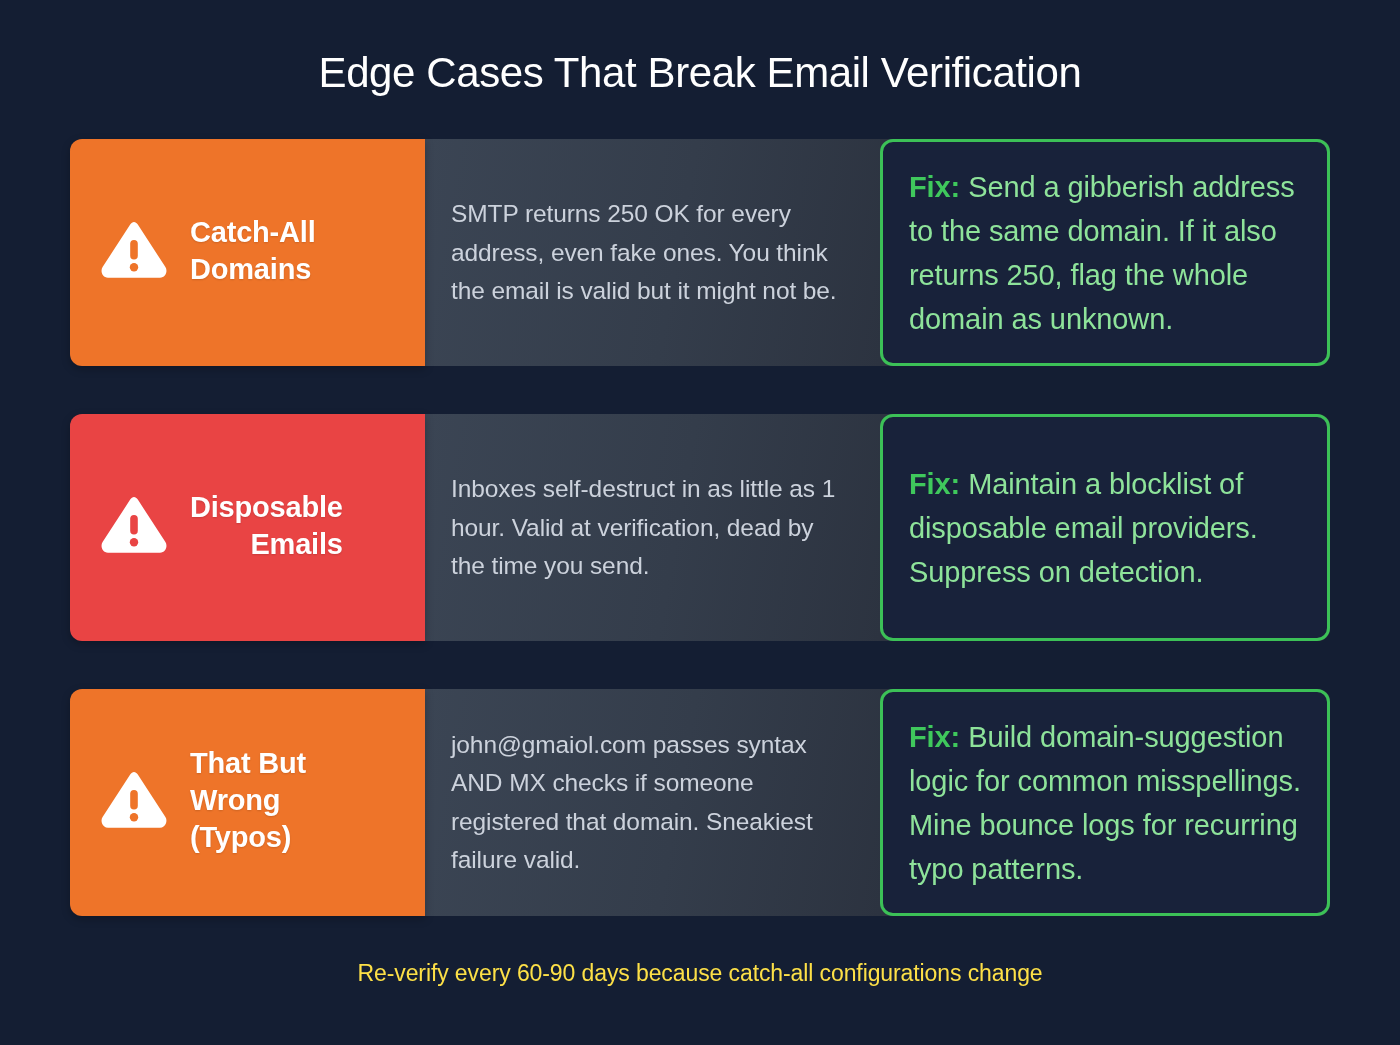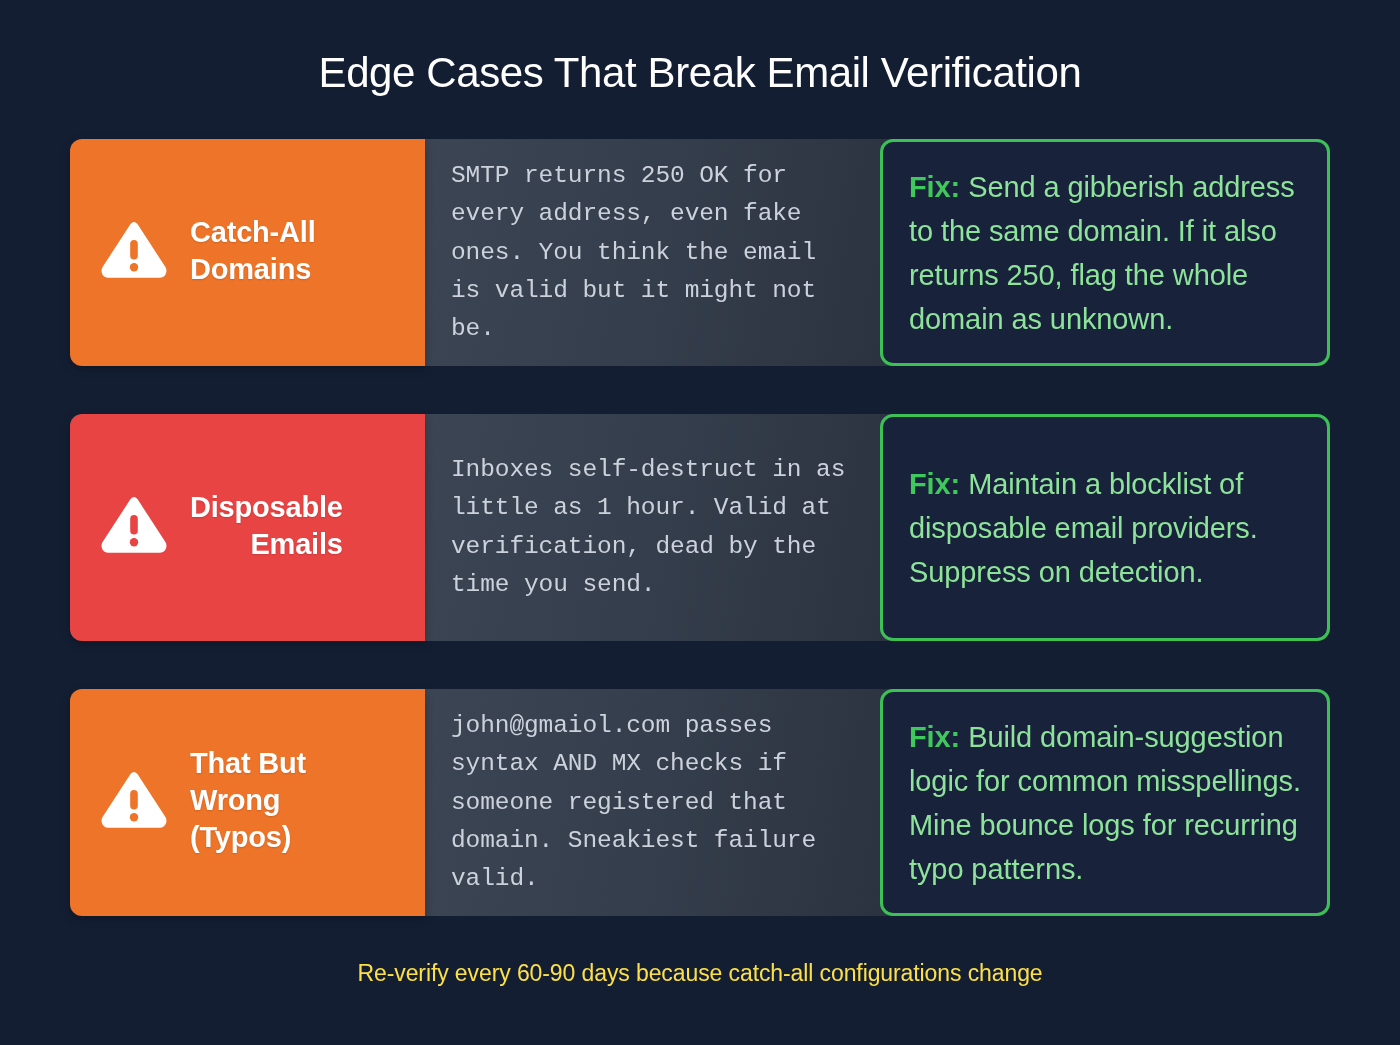--- a/index.html
+++ b/index.html
@@ -87,21 +87,20 @@
     text-shadow: 0 1px 2px rgba(0,0,0,0.14);
   }
 
   
   .card-body {
     flex: 1 1 auto;
     background: linear-gradient(100deg, #3b4554 0%, #343d4b 55%, #2c3340 100%);
     display: flex;
     align-items: center;
     padding: 0 34px 0 26px;
-    font-family: Liberation Mono, monospace;
   }
 
   .card-body-text {
     color: #ccd2dc;
     font-size: 24.5px;
     line-height: 1.56;
     letter-spacing: -0.1px;
   }
 
   

